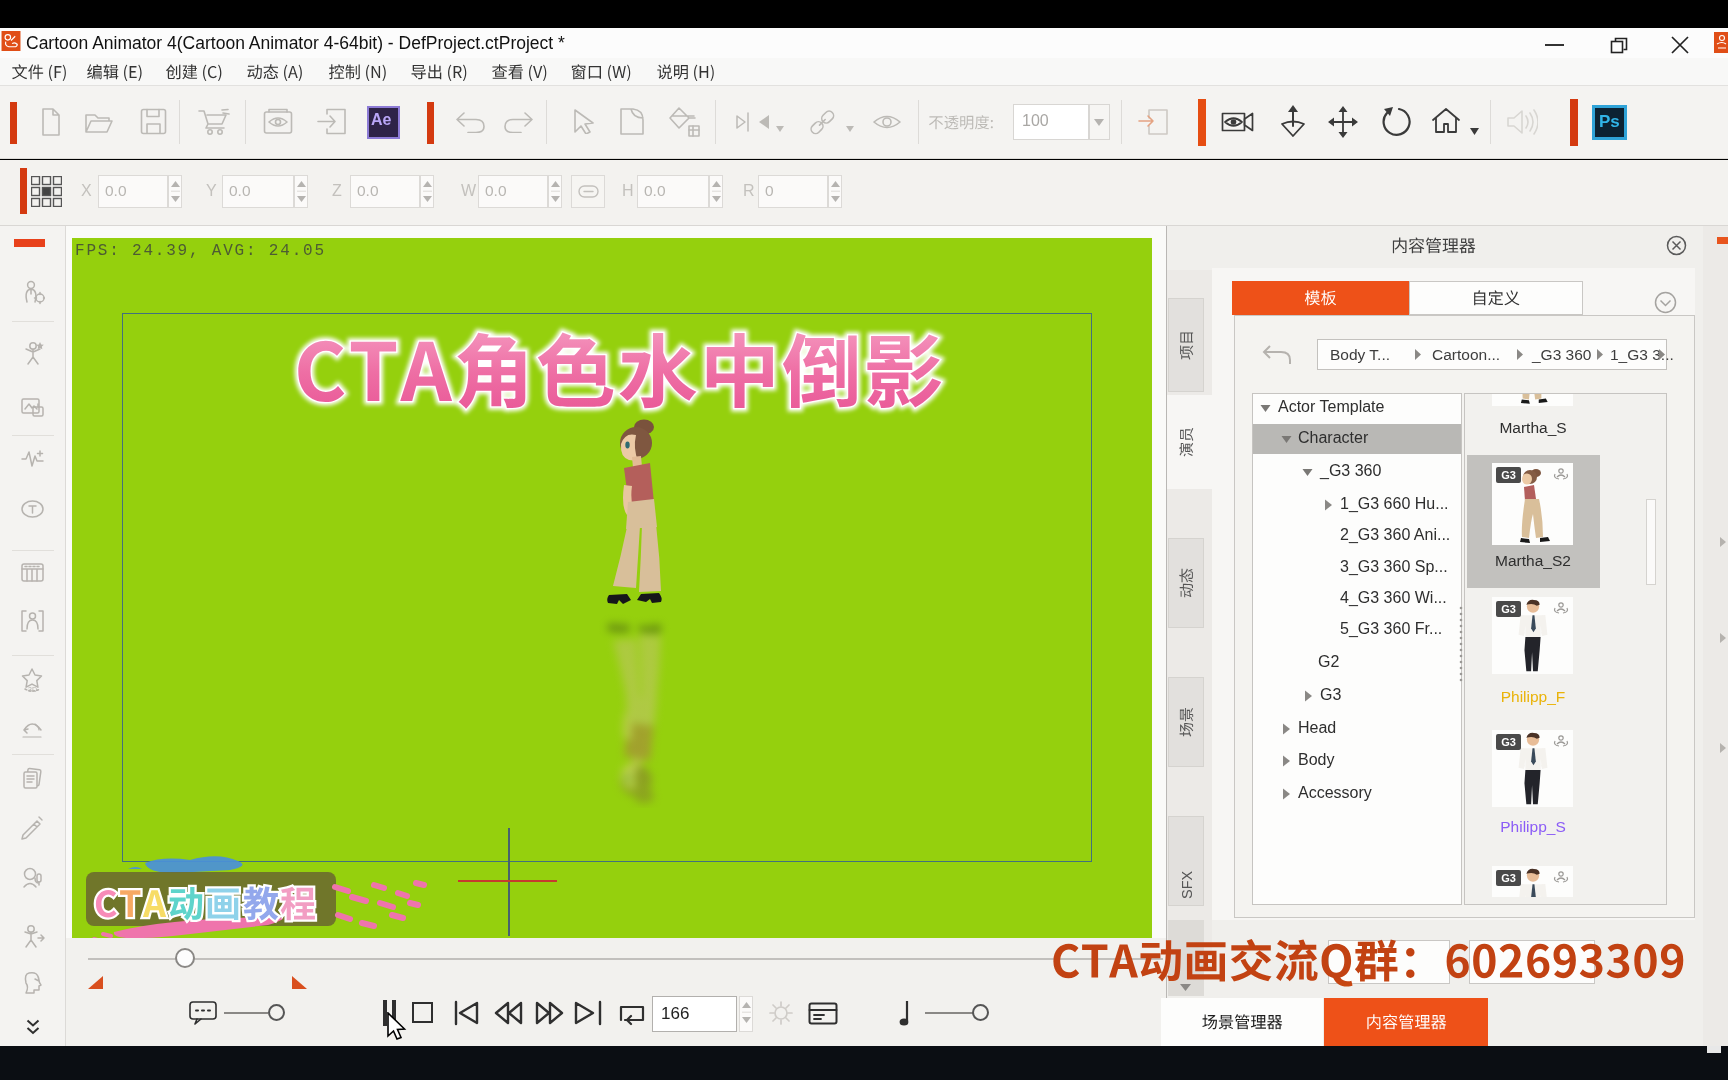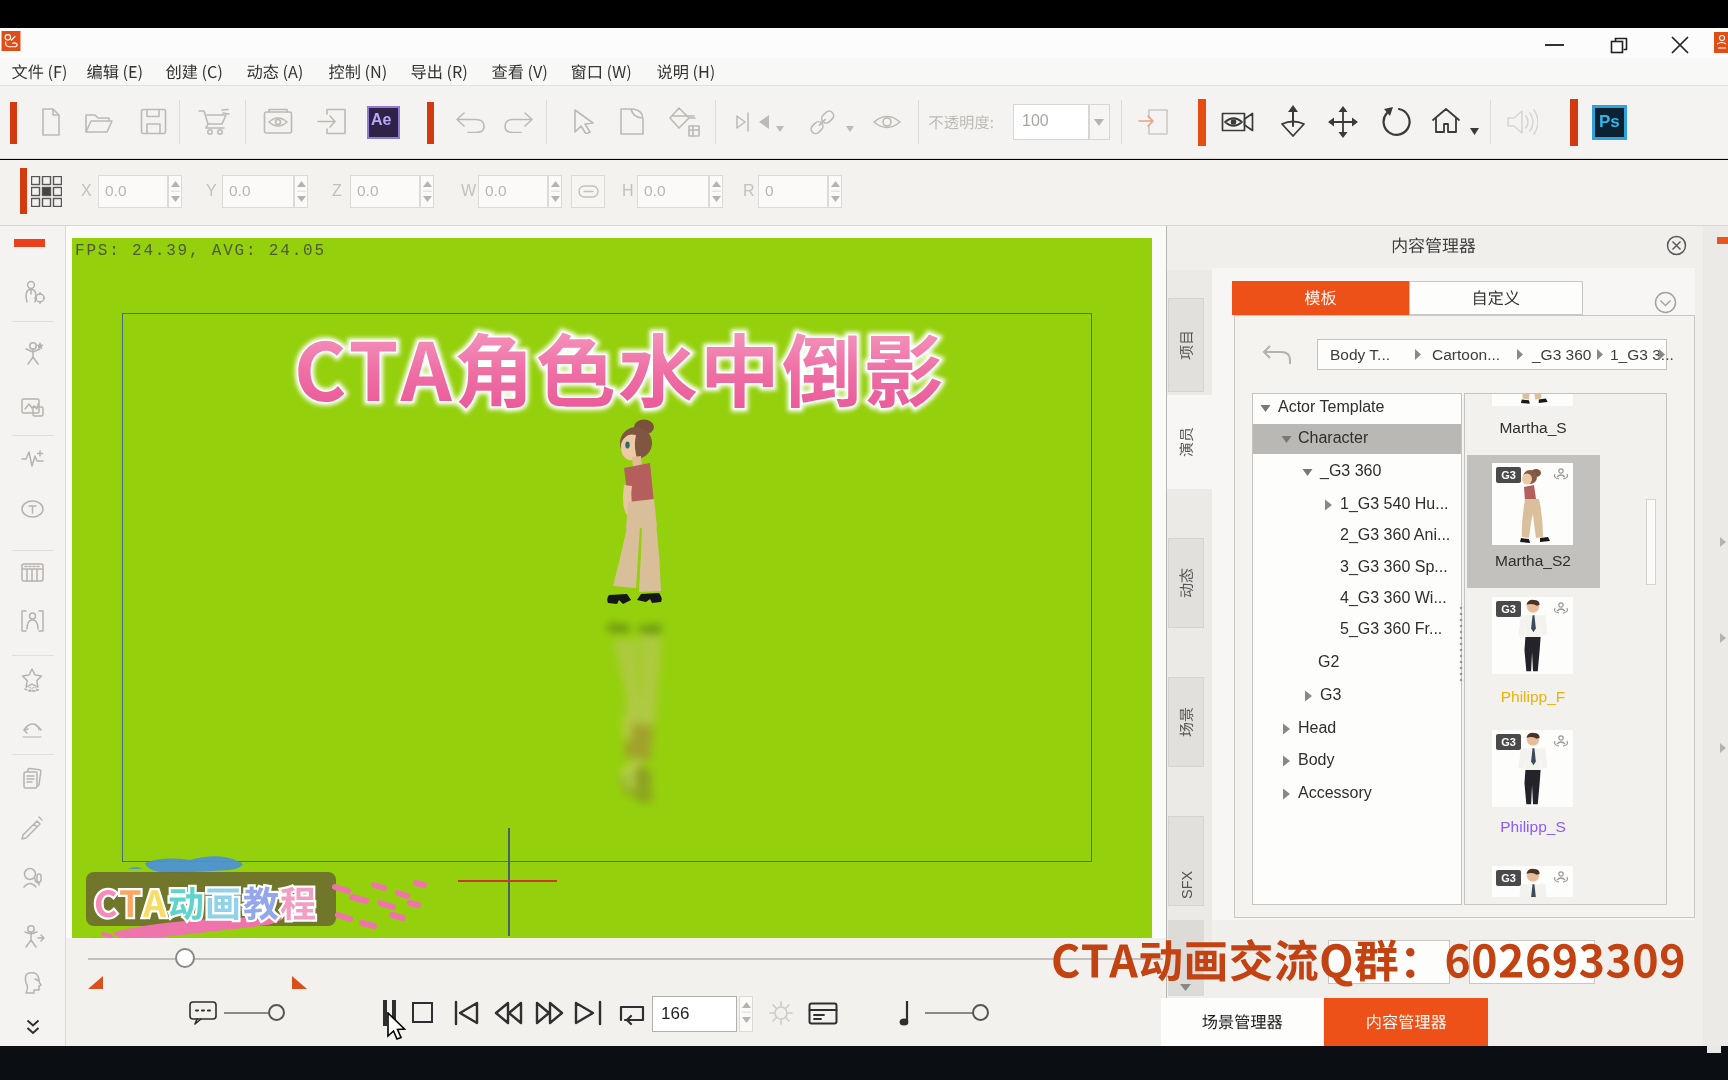--- a/index.html
+++ b/index.html
@@ -8,20 +8,21 @@
 <div class="abs" style="left:0;top:0;width:1728px;height:1080px;background:#000">
 
 <div class="abs" style="left:0;top:28px;width:1728px;height:30px;background:#fcfcfc"></div>
 <svg class="abs" style="left:1px;top:31px" width="20" height="20" viewBox="0 0 18 19">
 <rect width="18" height="19" fill="#e04e17"></rect>
 <g stroke="#fff" stroke-width="1.1" fill="none">
 <circle cx="6" cy="6" r="2.6"></circle>
         <path d="M9 9 L13 5 M10 12 q3 -2 5 1 M4 10 q-1 4 3 5 l5 0 q3 0 3 -3"></path>
 </g>
     </svg>
+<div class="txt" style="left:26px;top:32px;font-size:17.5px;color:#111;line-height:22px">Cartoon Animator 4(Cartoon Animator 4-64bit) - DefProject.ctProject *</div>
 <div class="abs" style="left:1545px;top:44px;width:19px;height:2px;background:#333"></div>
 <svg class="abs" style="left:1608px;top:35px" width="22" height="20" viewBox="0 0 22 20" fill="none" stroke="#222" stroke-width="1.6">
 <rect x="3.5" y="6.5" width="11" height="11"></rect>
       <path d="M7.5 6.5 v-3 h11 v11 h-3"></path>
     </svg>
 <svg class="abs" style="left:1670px;top:35px" width="20" height="20" viewBox="0 0 20 20" stroke="#222" stroke-width="1.7">
 <path d="M2 2 L18 18 M18 2 L2 18"></path>
     </svg>
 <svg class="abs" style="left:1714px;top:32px" width="14" height="21" viewBox="0 0 14 21">
 <rect width="14" height="21" fill="#e04e17"></rect>
@@ -563,21 +564,21 @@
       <path d="M0.5 1 h10 l-5 7 z" fill="#7a7875"></path>
     </svg>
 <div class="txt" style="left:1298px;top:429px;font-size:16px;color:#2e2e2e">Character</div>
 <svg class="abs" style="left:1281px;top:435px" width="11" height="9">
       <path d="M0.5 1 h10 l-5 7 z" fill="#7a7875"></path>
     </svg>
 <div class="txt" style="left:1320px;top:462px;font-size:16px;color:#2e2e2e">_G3 360</div>
 <svg class="abs" style="left:1302px;top:468px" width="11" height="9">
       <path d="M0.5 1 h10 l-5 7 z" fill="#7a7875"></path>
     </svg>
-<div class="txt" style="left:1340px;top:495px;font-size:16px;color:#2e2e2e">1_G3 540 Hu...</div>
+<div class="txt" style="left:1340px;top:495px;font-size:16px;color:#2e2e2e">1_G3 660 Hu...</div>
 <svg class="abs" style="left:1324px;top:499px" width="9" height="12">
       <path d="M1 0.5 l7 5.5 -7 5.5 z" fill="#8a8885"></path>
     </svg>
 <div class="txt" style="left:1340px;top:526px;font-size:16px;color:#2e2e2e">2_G3 360 Ani...</div>
 <div class="txt" style="left:1340px;top:558px;font-size:16px;color:#2e2e2e">3_G3 360 Sp...</div>
 <div class="txt" style="left:1340px;top:589px;font-size:16px;color:#2e2e2e">4_G3 360 Wi...</div>
 <div class="txt" style="left:1340px;top:620px;font-size:16px;color:#2e2e2e">5_G3 360 Fr...</div>
 <div class="txt" style="left:1318px;top:653px;font-size:16px;color:#2e2e2e">G2</div>
 <div class="txt" style="left:1320px;top:686px;font-size:16px;color:#2e2e2e">G3</div>
 <svg class="abs" style="left:1304px;top:690px" width="9" height="12">

